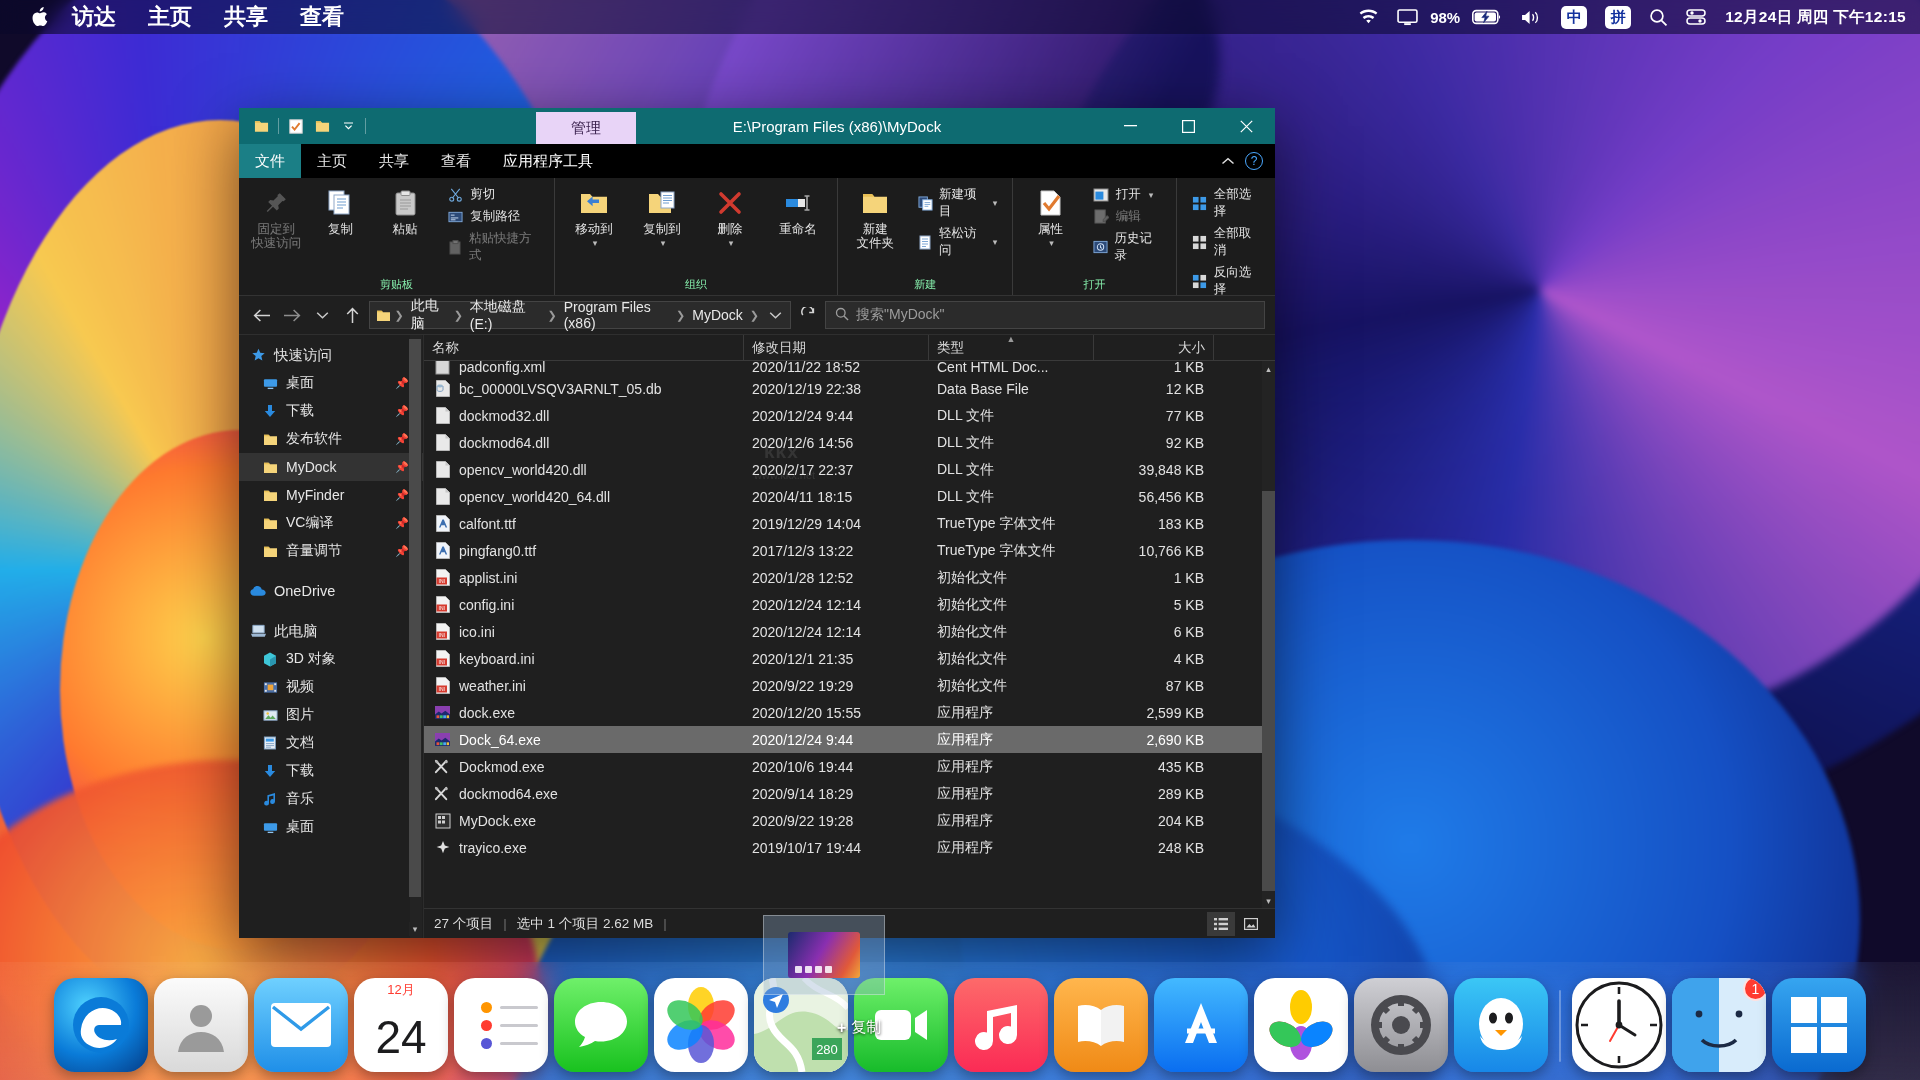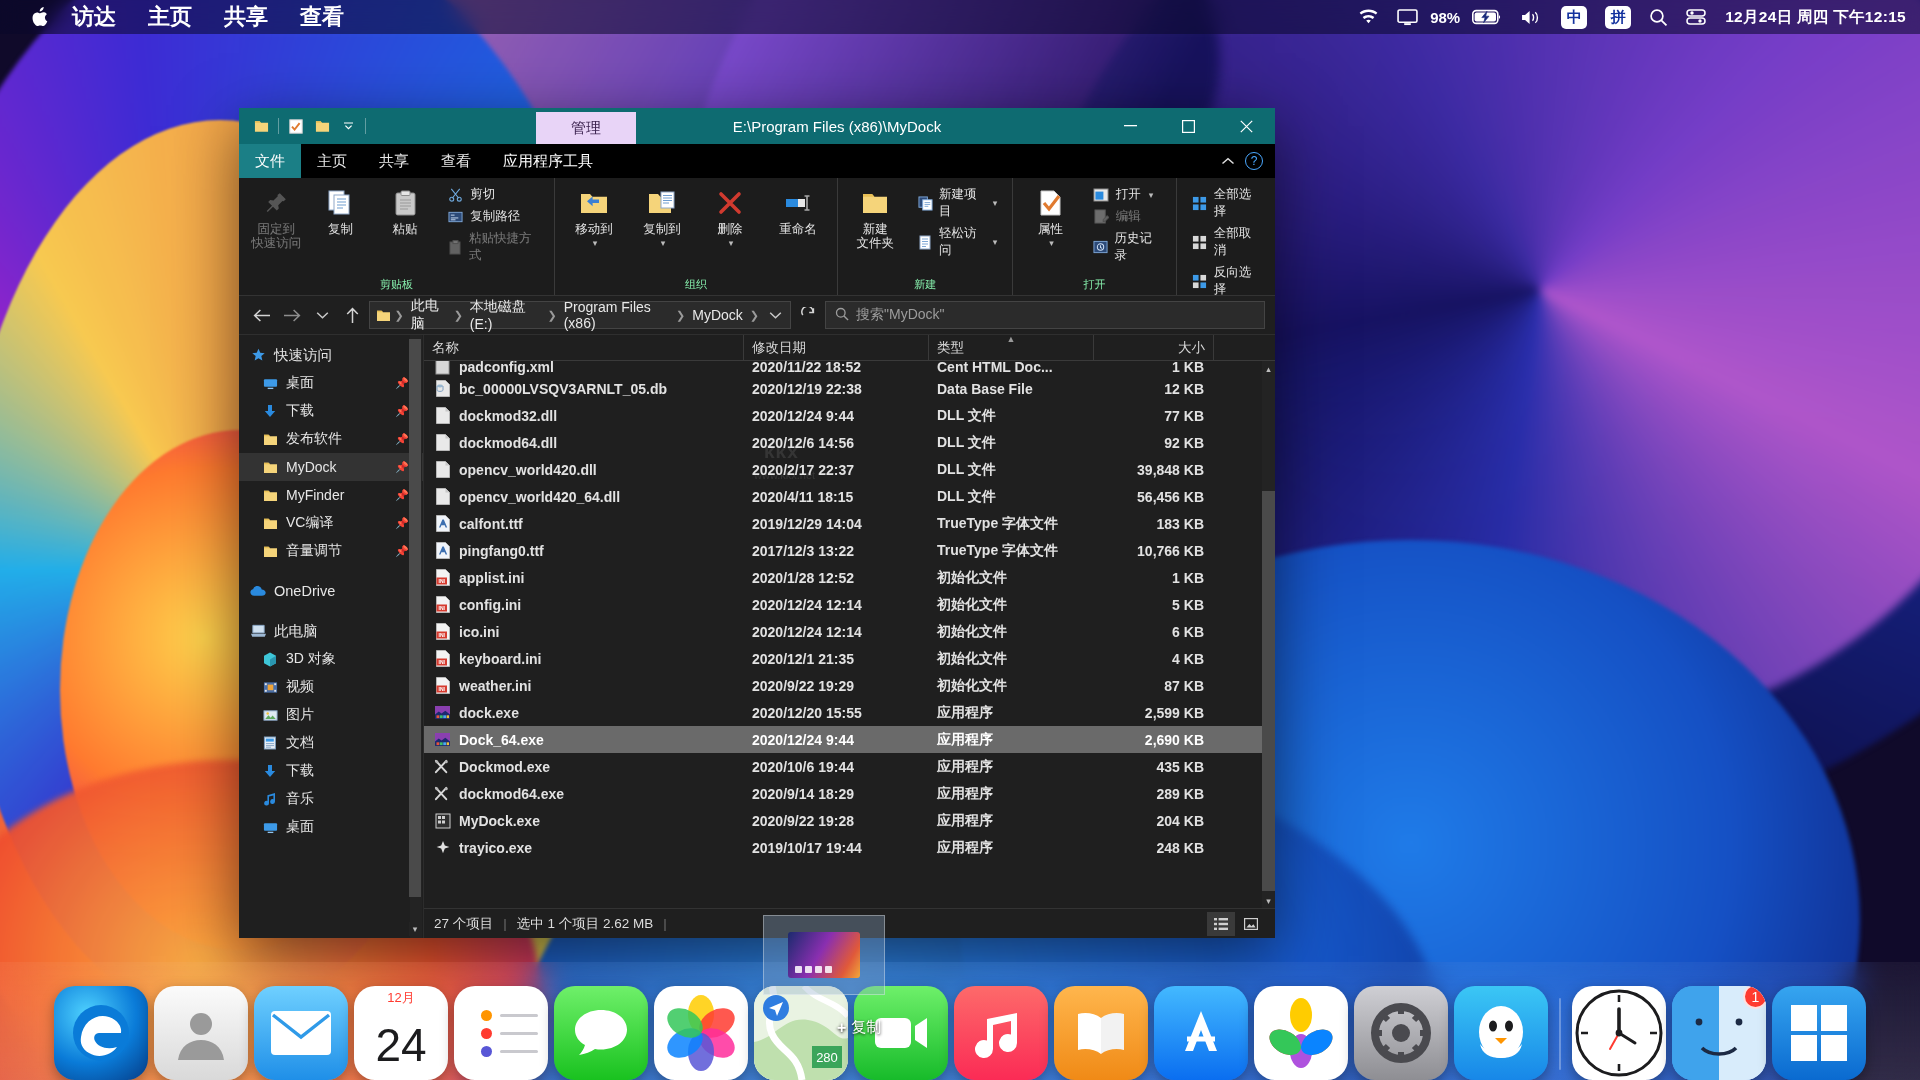--- a/index.html
+++ b/index.html
@@ -141,21 +141,21 @@
   .files{flex:1;display:flex;flex-direction:column;background:#1f1f1f;min-width:0;position:relative;}
   .colhead{height:26px;display:flex;align-items:stretch;border-bottom:1px solid #3a3a3a;position:relative;}
   .ch{display:flex;align-items:center;font-size:13.5px;color:#d8d8d8;padding:0 8px;
     border-right:1px solid #3a3a3a;position:relative;}
   .ch.c-name{width:320px;}
   .ch.c-date{width:185px;}
   .ch.c-type{width:165px;}
   .ch.c-size{width:120px;justify-content:flex-end;}
   .sortmark{position:absolute;left:50%;top:-1px;transform:translateX(-50%);font-size:9px;color:#9a9a9a;}
   .rows{flex:1;overflow:hidden;position:relative;}
-  .frow{height:27px;display:flex;align-items:center;font-size:14px;color:#e2e2e2;font-weight:bold;}
+  .frow{height:27px;display:flex;align-items:center;font-size:14px;color:#e2e2e2;}
   .frow.sel{background:#6a6a6a;color:#fff;}
   .frow.clip{height:14px;overflow:hidden;align-items:flex-end;}
   .f-name{width:320px;display:flex;align-items:center;gap:8px;padding-left:10px;overflow:hidden;white-space:nowrap;}
   .f-ic{width:17px;height:17px;display:flex;align-items:center;justify-content:center;flex:0 0 17px;}
   .f-date{width:185px;padding:0 8px;white-space:nowrap;}
   .f-type{width:165px;padding:0 8px;white-space:nowrap;overflow:hidden;}
   .f-size{width:120px;padding:0 10px;text-align:right;white-space:nowrap;}
   .list-scroll{position:absolute;right:0;top:0;width:13px;height:100%;background:#232323;}
   .list-thumb{position:absolute;right:0;top:130px;width:13px;height:400px;background:#4a4a4a;}
   .list-up{position:absolute;right:0;top:0;width:13px;height:15px;background:#232323;color:#bbb;
@@ -184,21 +184,21 @@
   .ghost-dots{position:absolute;left:7px;bottom:5px;display:flex;gap:3px;}
   .ghost-dots i{width:7px;height:7px;background:rgba(255,255,255,.85);border-radius:1px;display:block;}
   #copybadge{position:absolute;left:837px;top:1018px;z-index:61;display:flex;align-items:center;gap:5px;
     color:#fff;font-size:15px;text-shadow:0 1px 3px rgba(0,0,0,.9);}
   #copybadge .plus{font-size:16px;font-weight:700;}
 
   
   #dock{position:absolute;left:0;bottom:0;width:1920px;height:118px;z-index:50;
     display:flex;align-items:flex-end;justify-content:center;gap:0px;
     background:linear-gradient(to top,rgba(255,255,255,.14),rgba(255,255,255,.05));
-    backdrop-filter:blur(16px);}
+    backdrop-filter:blur(16px);padding-bottom:8px;}
   .dk{width:94px;height:94px;border-radius:21px;margin:0 3px;position:relative;
     box-shadow:0 5px 14px rgba(0,0,0,.35);display:flex;align-items:center;justify-content:center;
     font-size:46px;color:#fff;overflow:hidden;}
   .badge{position:absolute;right:-2px;top:-2px;min-width:25px;height:25px;border-radius:13px;
     background:#ff3b30;color:#fff;font-size:14px;display:flex;align-items:center;justify-content:center;
     border:2px solid rgba(255,255,255,.85);padding:0 5px;}
   
   .dk-edge{background:radial-gradient(circle at 35% 30%,#4fd2ff,#0a7bd8 55%,#053c86);}
   .dk-contacts{background:linear-gradient(#fbfbfb,#d9d9d9);color:#8a8a8a;}
   .dk-mail{background:linear-gradient(#6fd0ff,#1f8fe8);}

